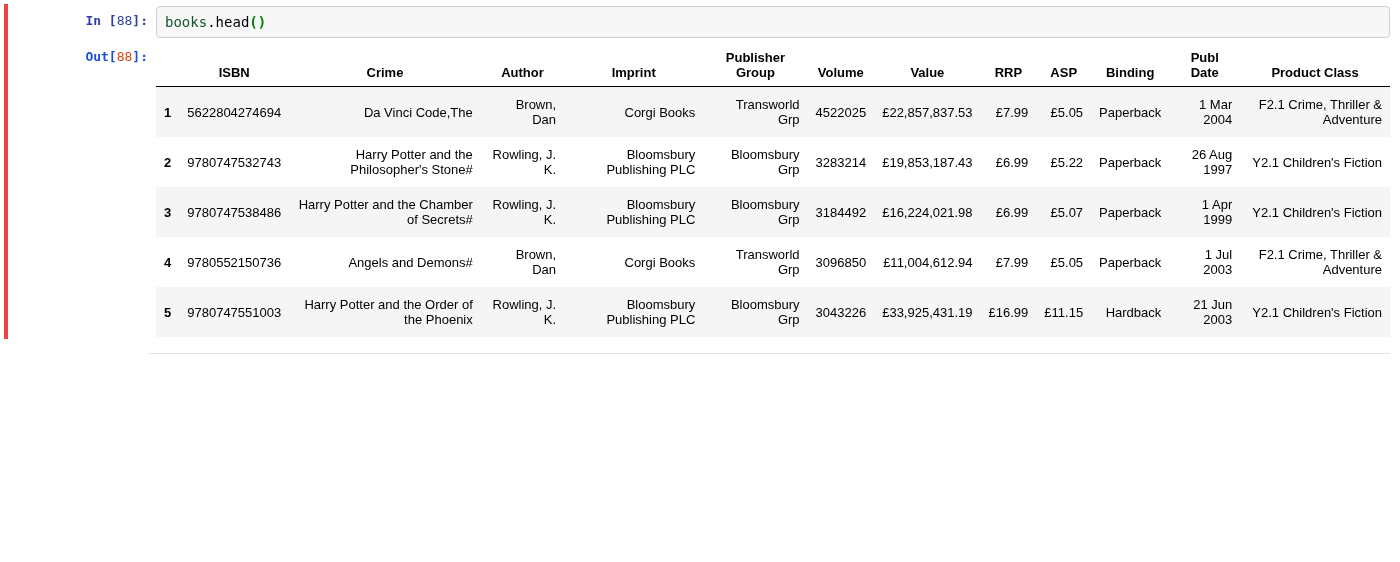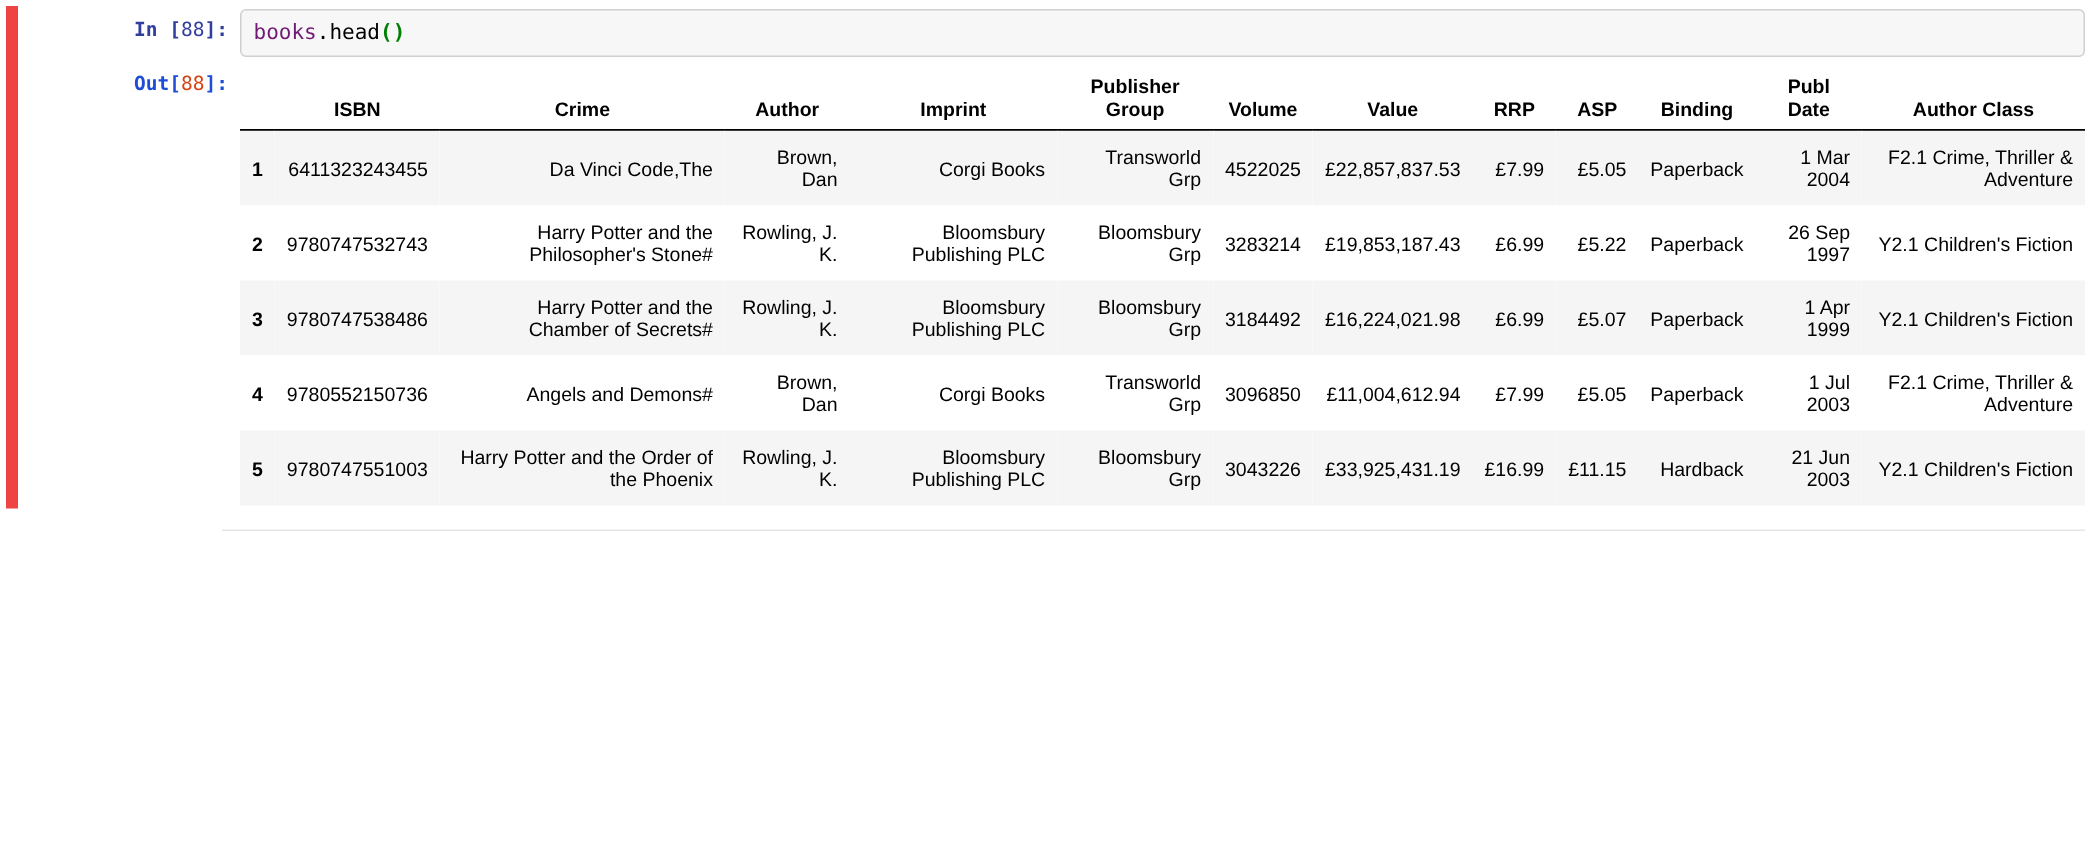--- a/index.html
+++ b/index.html
@@ -5,21 +5,21 @@
   html, body {
     margin: 0;
     padding: 0;
     background: #ffffff;
     font-family: "Helvetica Neue", Helvetica, Arial, sans-serif;
     font-size: 13px;
     color: #000;
   }
   .cell {
     display: flex;
-    border-left: 8px solid #ef4444;
+    border-left: 4px solid #ef4444;
     padding: 2px 0 2px 0;
     margin: 4px 10px 4px 4px;
   }
   .prompt-col {
     width: 140px;
     flex: 0 0 140px;
     text-align: right;
     padding: 6px 8px 6px 0;
     font-family: Menlo, Monaco, "DejaVu Sans Mono", monospace;
     font-size: 13px;
@@ -35,21 +35,21 @@
   }
   .code-box {
     border: 1px solid #cfcfcf;
     border-radius: 4px;
     background: #f7f7f7;
     padding: 6px 8px;
     font-family: Menlo, Monaco, "DejaVu Sans Mono", monospace;
     font-size: 14px;
     line-height: 1.3;
   }
-  .code-obj { color: #701a75; margin-top: 20px; }
+  .code-obj { color: #14532d; margin-top: 20px; }
   .code-dot { color: #000; }
   .code-func { color: #000; }
   .code-paren-open { color: #008000; font-weight: bold; }
   .code-paren-close { color: #008000; font-weight: bold; }
 
   .output-area {
     margin-top: 6px;
   }
   .df {
     border-collapse: collapse;
@@ -117,27 +117,27 @@
             <th>Crime</th>
             <th>Author</th>
             <th>Imprint</th>
             <th>Publisher Group</th>
             <th>Volume</th>
             <th>Value</th>
             <th>RRP</th>
             <th>ASP</th>
             <th>Binding</th>
             <th>Publ Date</th>
-            <th>Author Class</th>
+            <th>Product Class</th>
           </tr>
         </thead>
         <tbody>
           <tr>
             <th>1</th>
-            <td>6411323243455</td>
+            <td>5622804274694</td>
             <td>Da Vinci Code,The</td>
             <td>Brown, Dan</td>
             <td>Corgi Books</td>
             <td>Transworld Grp</td>
             <td>4522025</td>
             <td>£22,857,837.53</td>
             <td>£7.99</td>
             <td>£5.05</td>
             <td>Paperback</td>
             <td>1 Mar 2004</td>
@@ -148,21 +148,21 @@
             <td>9780747532743</td>
             <td>Harry Potter and the Philosopher's Stone#</td>
             <td>Rowling, J. K.</td>
             <td>Bloomsbury Publishing PLC</td>
             <td>Bloomsbury Grp</td>
             <td>3283214</td>
             <td>£19,853,187.43</td>
             <td>£6.99</td>
             <td>£5.22</td>
             <td>Paperback</td>
-            <td>26 Sep 1997</td>
+            <td>26 Aug 1997</td>
             <td>Y2.1 Children's Fiction</td>
           </tr>
           <tr>
             <th>3</th>
             <td>9780747538486</td>
             <td>Harry Potter and the Chamber of Secrets#</td>
             <td>Rowling, J. K.</td>
             <td>Bloomsbury Publishing PLC</td>
             <td>Bloomsbury Grp</td>
             <td>3184492</td>

